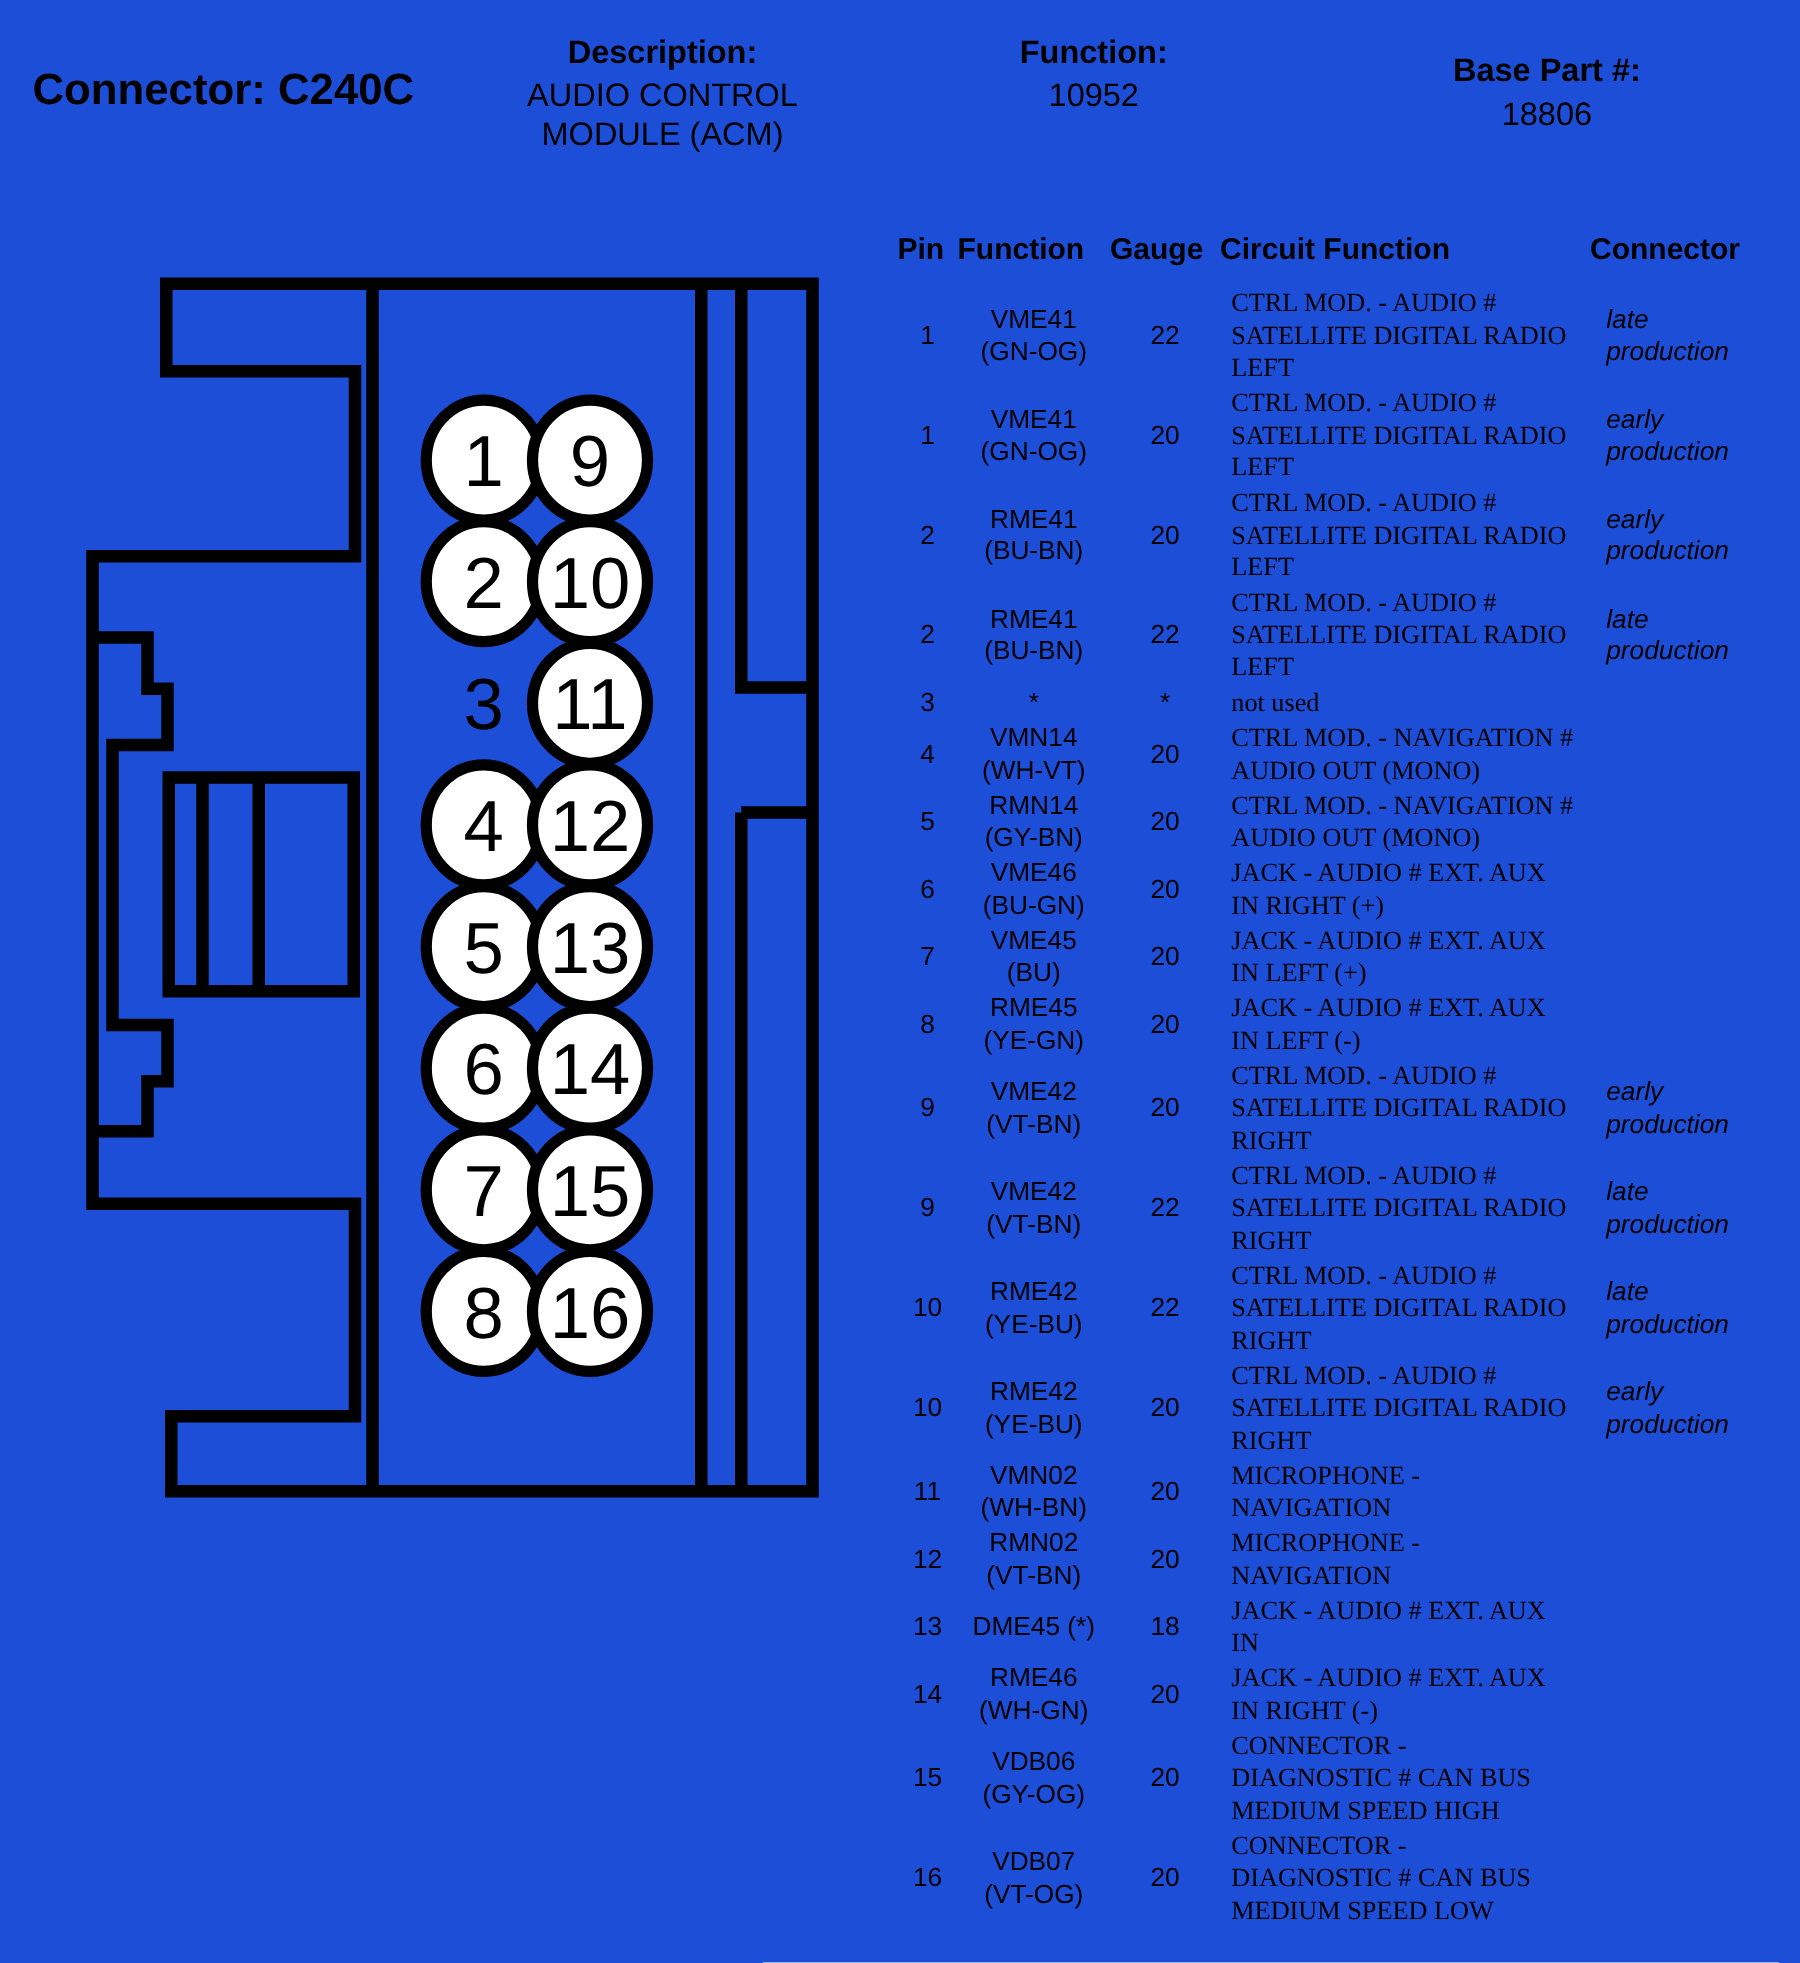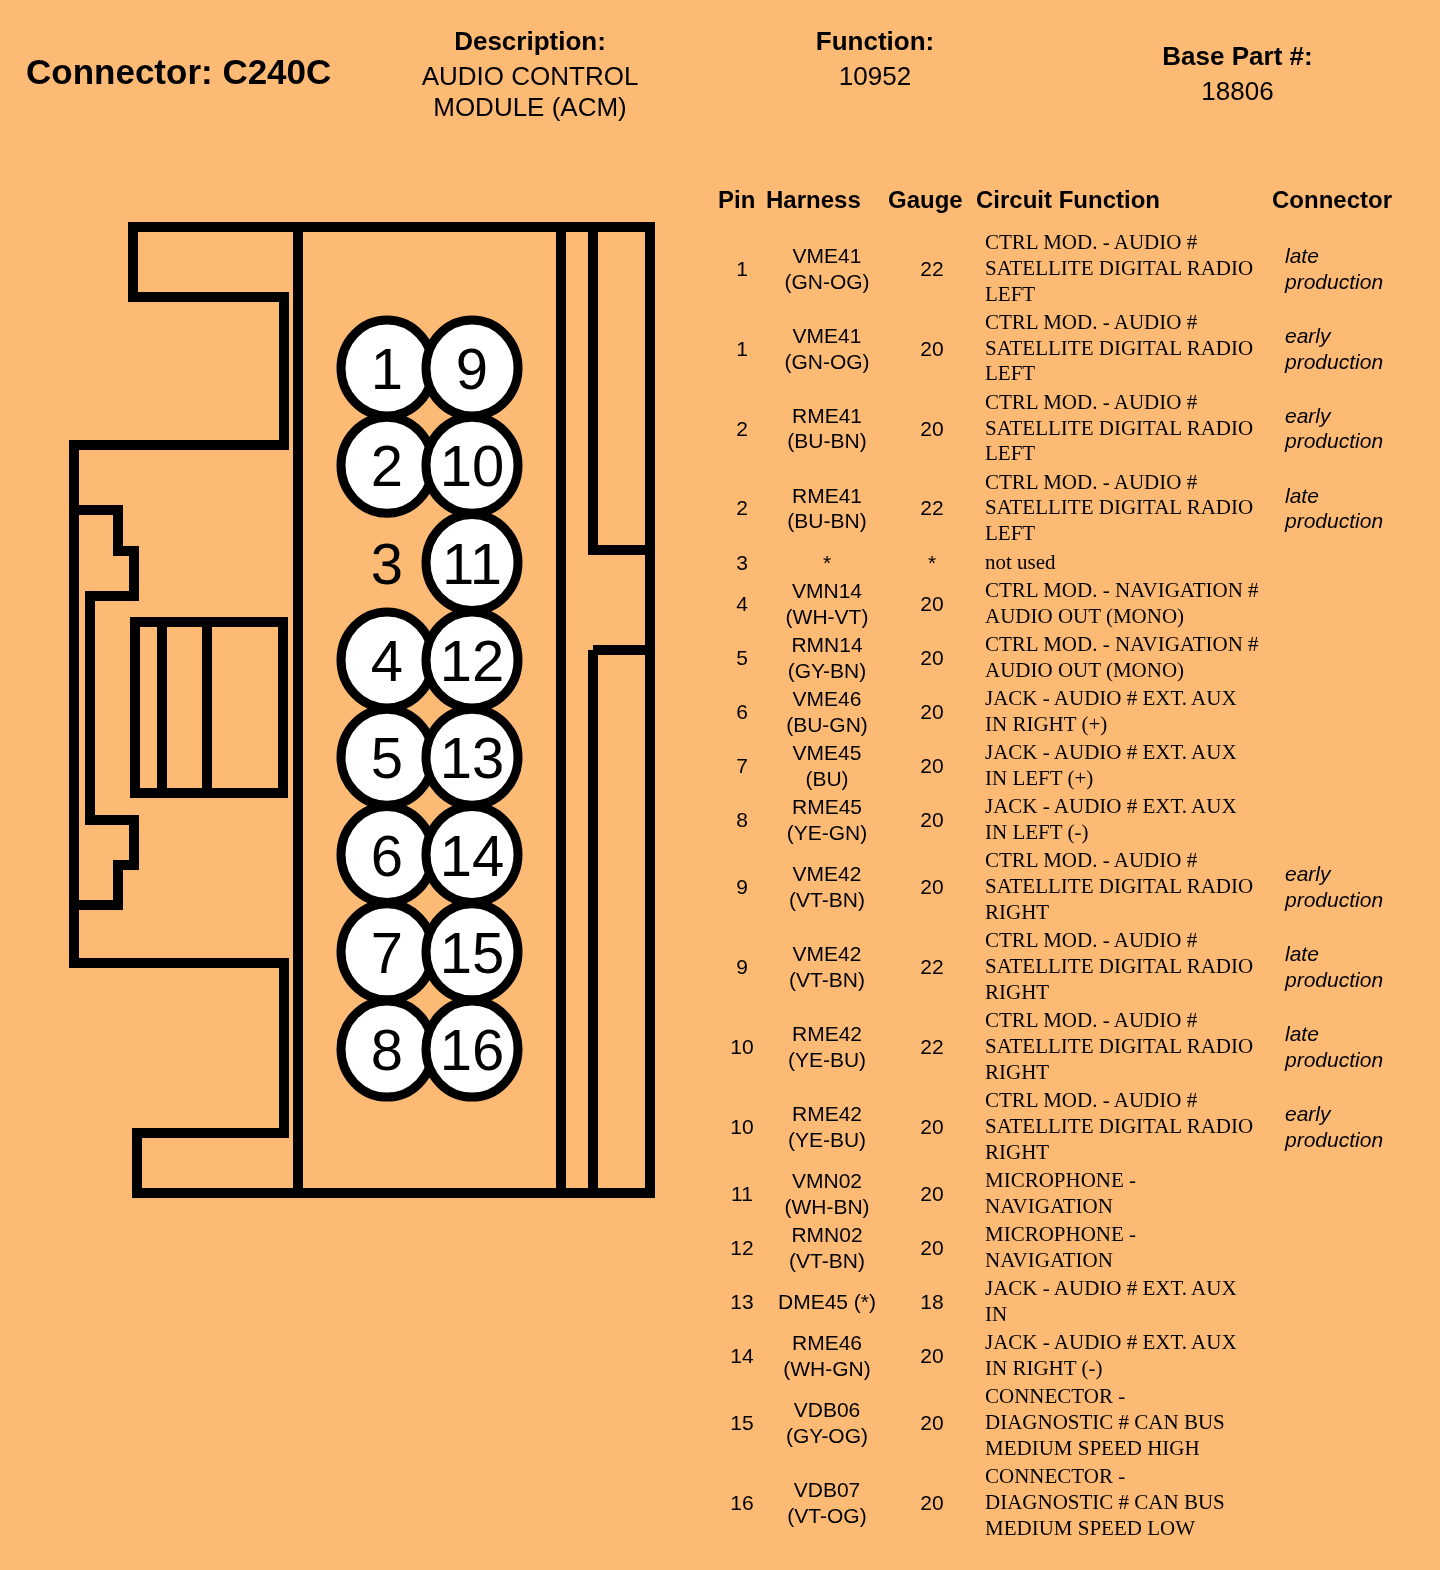--- a/index.html
+++ b/index.html
@@ -1,17 +1,17 @@
 <!DOCTYPE html>
 <html><head>
 <meta charset="utf-8">
 <style>
   html,body{margin:0;padding:0;background:#fff;}
   .sheet{
-    position:relative;width:1440px;height:1570px;background:#fdba74;
+    position:relative;width:1440px;height:1570px;background:#1d4ed8;
     font-family:"Liberation Sans",sans-serif;color:#000;overflow:hidden;
   }
   
   .doc-title{
     position:absolute;left:26px;top:52px;
     font-size:35px;font-weight:bold;white-space:nowrap;
   }
   .hdr-group{position:absolute;top:26px;text-align:center;}
   .hdr-group .lbl{font-size:26px;font-weight:bold;line-height:30px;}
   .hdr-group .val{font-size:26px;line-height:31px;margin-top:5px;white-space:pre-line;}
@@ -113,21 +113,21 @@
         <ellipse cx="472" cy="951.8" rx="46" ry="48"></ellipse>
         <text x="472" y="972.8">15</text>
         <ellipse cx="472" cy="1049.1" rx="46" ry="48"></ellipse>
         <text x="472" y="1070.1">16</text>
       </g>
   </svg>
 
   <div class="pin-table">
     <div class="thead">
       <div class="hcell">Pin</div>
-      <div class="hcell">Harness</div>
+      <div class="hcell">Function</div>
       <div class="hcell">Gauge</div>
       <div class="hcell">Circuit Function</div>
       <div class="hcell">Connector</div>
     </div>
     <div class="tbody" id="pin-table-rows">
         <div class="trow">
           <div class="cell pin">1</div>
           <div class="cell circuit">VME41
 (GN-OG)</div>
           <div class="cell gauge">22</div>

